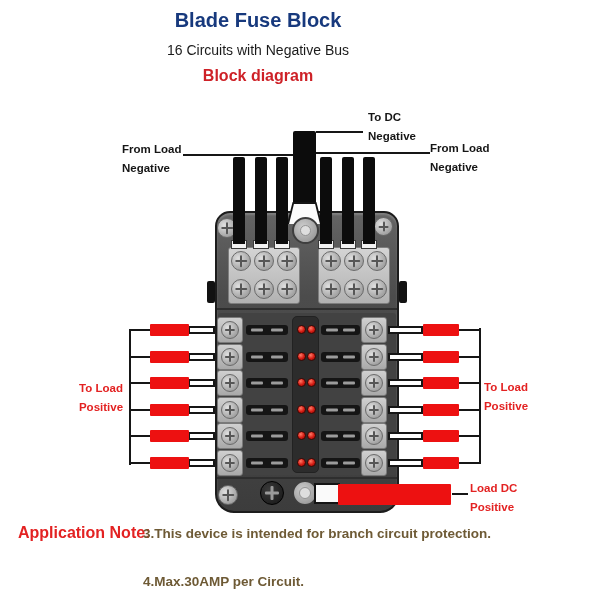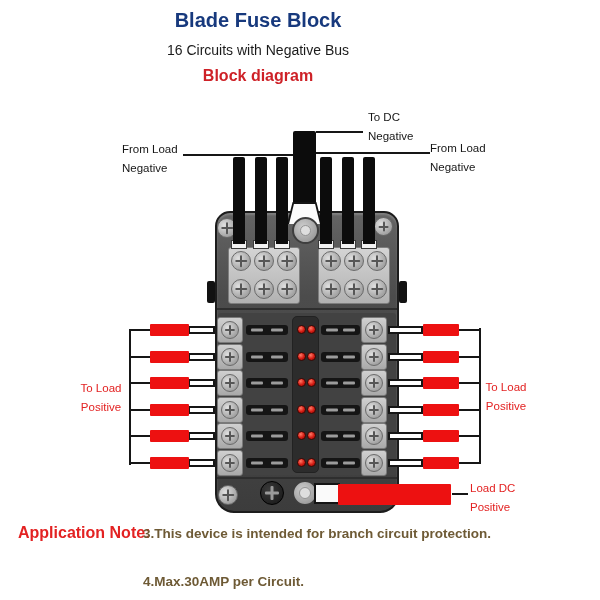--- a/index.html
+++ b/index.html
@@ -8,21 +8,21 @@
   }
   html,body{margin:0;padding:0;background:#fff;}
   .stage{position:relative;width:600px;height:600px;background:#fff;overflow:hidden;
          font-family:"Liberation Sans",sans-serif;padding-left:40px;}
   
   .header{position:absolute;left:0;top:0;width:516px;text-align:center;}
   .title{margin-top:9px;font-size:20px;font-weight:700;color:var(--title-blue);}
   .subtitle{margin-top:10px;font-size:14px;color:#1b1b1b;}
   .wiring{margin-top:9px;font-size:16px;font-weight:700;color:var(--heading-red);}
   
-  .lbl{position:absolute;font-weight:400;font-size:11.5px;line-height:19px;color:#161616;white-space:nowrap;}
+  .lbl{position:absolute;font-weight:700;font-size:11.5px;line-height:19px;color:#161616;white-space:nowrap;}
   .lbl.red{color:var(--label-red);}
   .lbl.ctr{text-align:center;}
   .cline{position:absolute;background:#161616;height:2px;}
   .vline{position:absolute;background:#161616;width:2px;}
   
   .block{position:absolute;left:215px;top:211px;width:184px;height:302px;box-sizing:border-box;
          background:linear-gradient(#646464,#4c4c4c 28%,#454545 70%,#3c3c3c);
          border:2px solid #1c1c1c;border-radius:15px 15px 19px 19px;
          box-shadow:inset 0 2px 2px rgba(255,255,255,.18);}
   .fusearea{position:absolute;left:218px;top:313px;width:178px;height:162px;background:#424242;border-radius:3px;}

